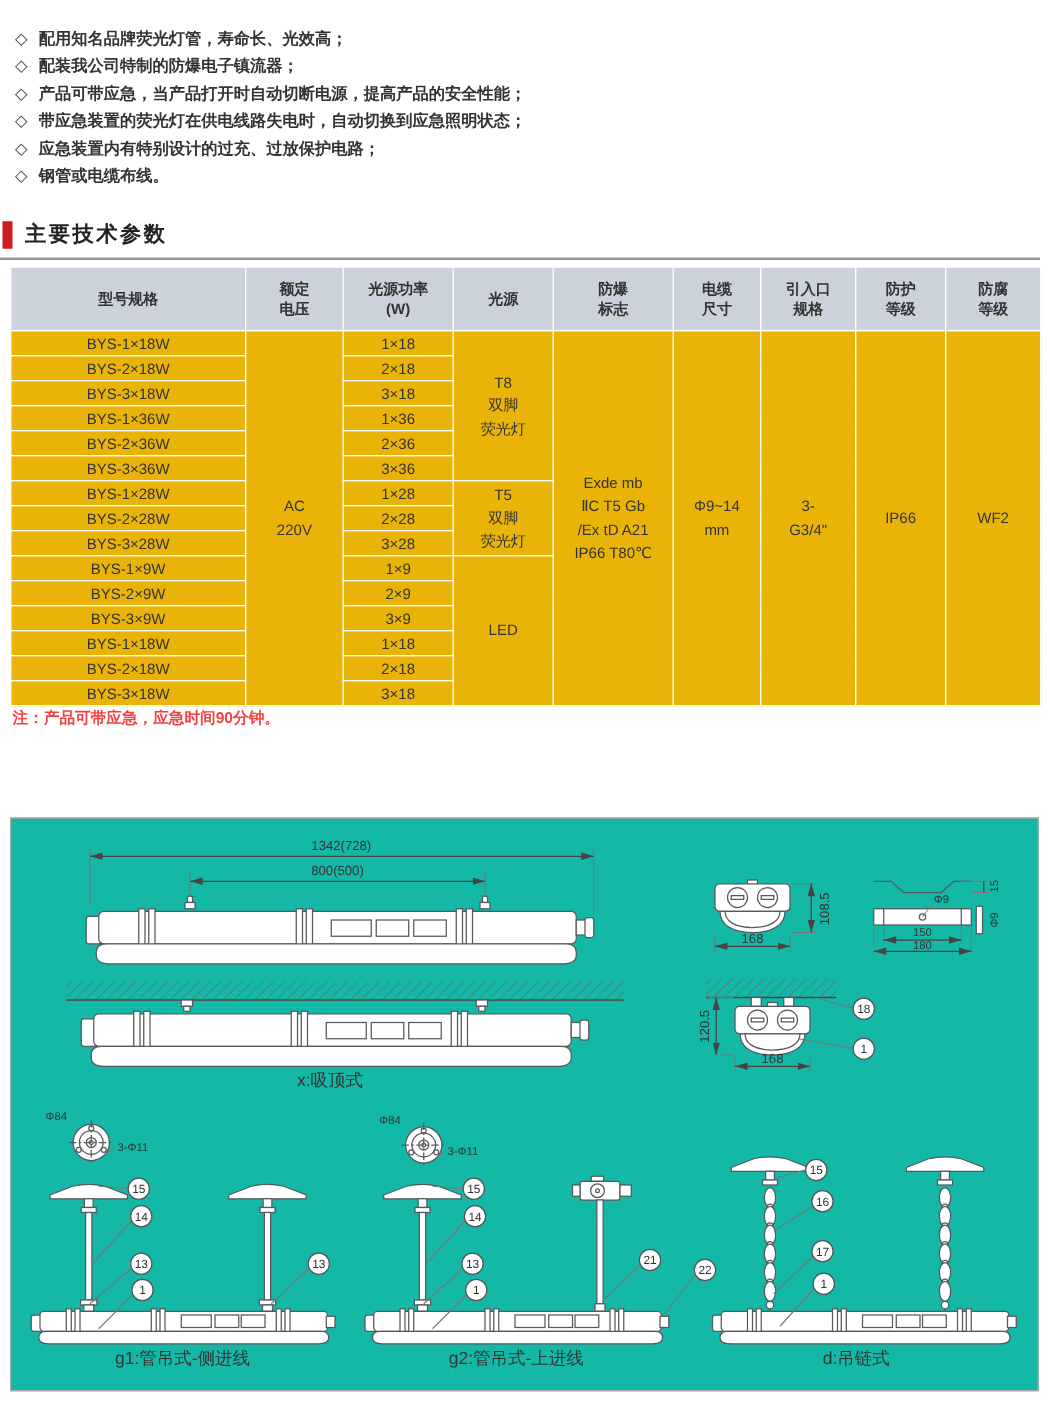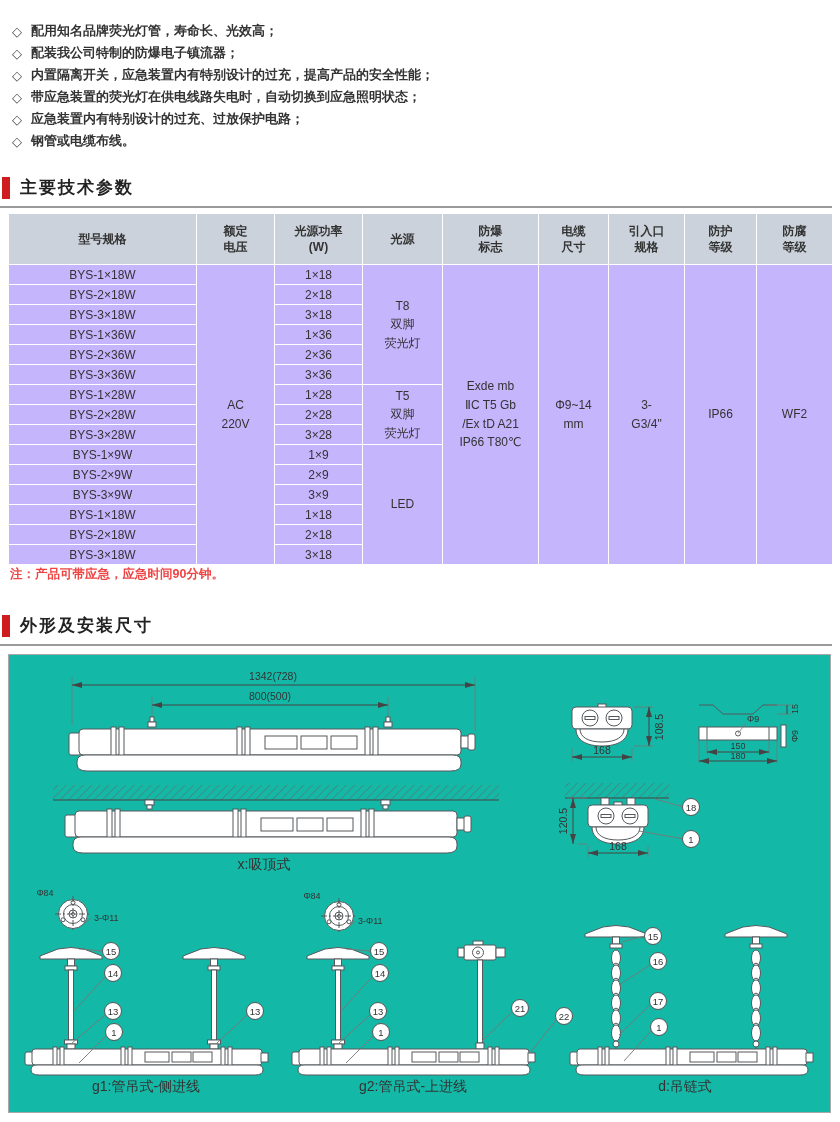--- a/index.html
+++ b/index.html
@@ -15,21 +15,21 @@
   .section-header{position:absolute;left:0;width:832px;display:flex;align-items:center;gap:10px;
                   padding:0 0 7px 2px;border-bottom:2px solid #9a9a9a;box-sizing:border-box;}
   .red-bar{width:8px;height:22px;background:#cf1d1f;flex:0 0 auto;}
   .section-title{font-size:17px;font-weight:bold;color:#222;letter-spacing:2px;}
 
   
   .spec-table{position:absolute;top:213px;left:8px;width:824px;border-collapse:collapse;
               border:1px solid #c6ccd3;table-layout:fixed;}
   .spec-table th{background:#cbd2db;font-size:12px;font-weight:bold;color:#333;height:46px;
                  border:1px solid #fff;white-space:pre-line;line-height:1.35;padding:2px 3px;}
-  .spec-table td{background:#c4b5fd;font-size:12px;color:#333;text-align:center;height:19px;
+  .spec-table td{background:#eab308;font-size:12px;color:#333;text-align:center;height:19px;
                  border:1px solid #fff;white-space:pre-line;padding:0 2px;}
   .spec-table td.merged{line-height:1.55;}
 
   .note{position:absolute;top:566px;left:10px;font-size:12.5px;font-weight:bold;color:#ef4444;}
 
   
   .diagram-box{position:absolute;top:654px;left:8px;width:823px;height:459px;border:1px solid #a8a8a8;
                background:#14b8a6;box-sizing:border-box;}
   svg text{fill:#333;}
   .dim{font-size:10.5px;}
@@ -52,21 +52,21 @@
     <div class="feature">
         <span class="diamond">◇</span>
         <span>配用知名品牌荧光灯管，寿命长、光效高；</span>
       </div>
     <div class="feature">
         <span class="diamond">◇</span>
         <span>配装我公司特制的防爆电子镇流器；</span>
       </div>
     <div class="feature">
         <span class="diamond">◇</span>
-        <span>内置隔离开关，应急装置内有特别设计的过充，提高产品的安全性能；</span>
+        <span>产品可带应急，当产品打开时自动切断电源，提高产品的安全性能；</span>
       </div>
     <div class="feature">
         <span class="diamond">◇</span>
         <span>带应急装置的荧光灯在供电线路失电时，自动切换到应急照明状态；</span>
       </div>
     <div class="feature">
         <span class="diamond">◇</span>
         <span>应急装置内有特别设计的过充、过放保护电路；</span>
       </div>
     <div class="feature">
@@ -190,24 +190,20 @@
         </tr>
       <tr>
           <td>BYS-3×18W</td>
           <td>3×18</td>
         </tr>
     </tbody>
   </table>
 
   <div class="note">注：产品可带应急，应急时间90分钟。</div>
 
-  <div class="section-header" style="top:614px;">
-    <span class="red-bar"></span>
-    <span class="section-title">外形及安装尺寸</span>
-  </div>
 
   <div class="diagram-box">
     <svg width="821" height="457" viewBox="0 0 821 457">
       <defs>
         <pattern id="hatch" patternUnits="userSpaceOnUse" width="6" height="6" patternTransform="rotate(45)">
           <line x1="0" y1="0" x2="0" y2="6" stroke="#666" stroke-width="1"></line>
         </pattern>
         <marker id="ae" markerWidth="12" markerHeight="8" refX="10" refY="4" orient="auto" markerUnits="userSpaceOnUse">
           <path d="M0,1 L10,4 L0,7 z" fill="#444"></path>
         </marker>

